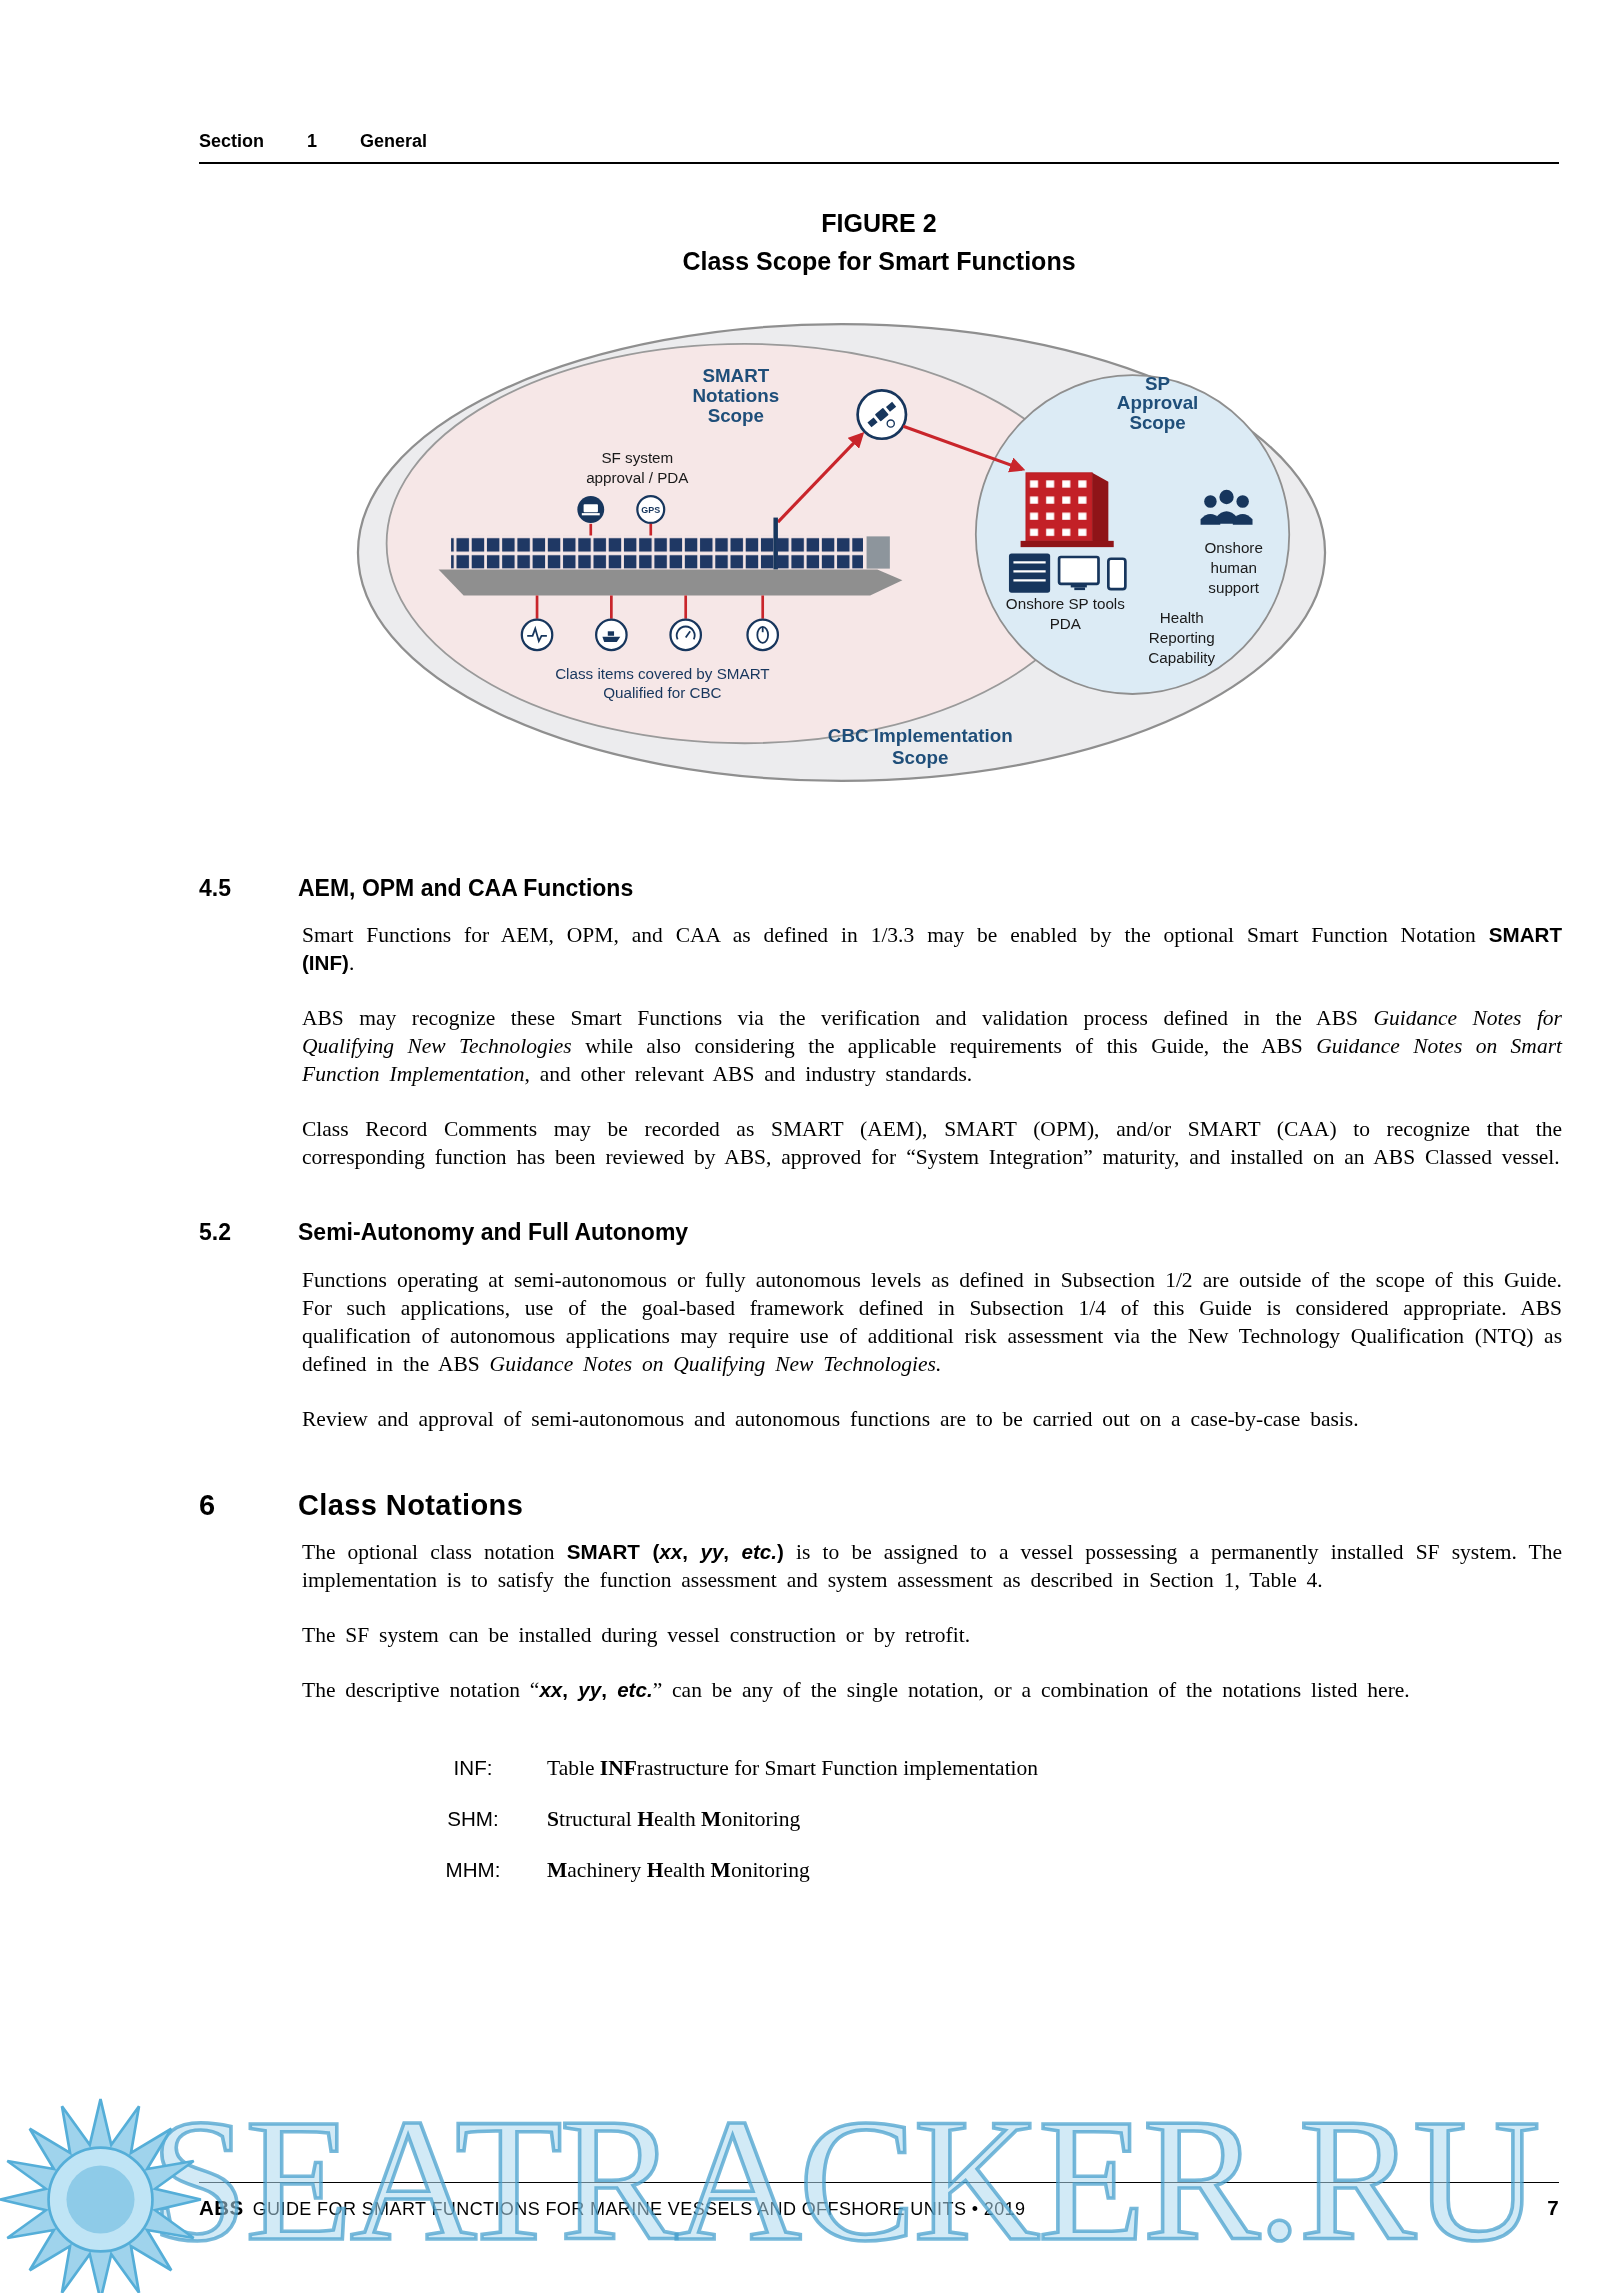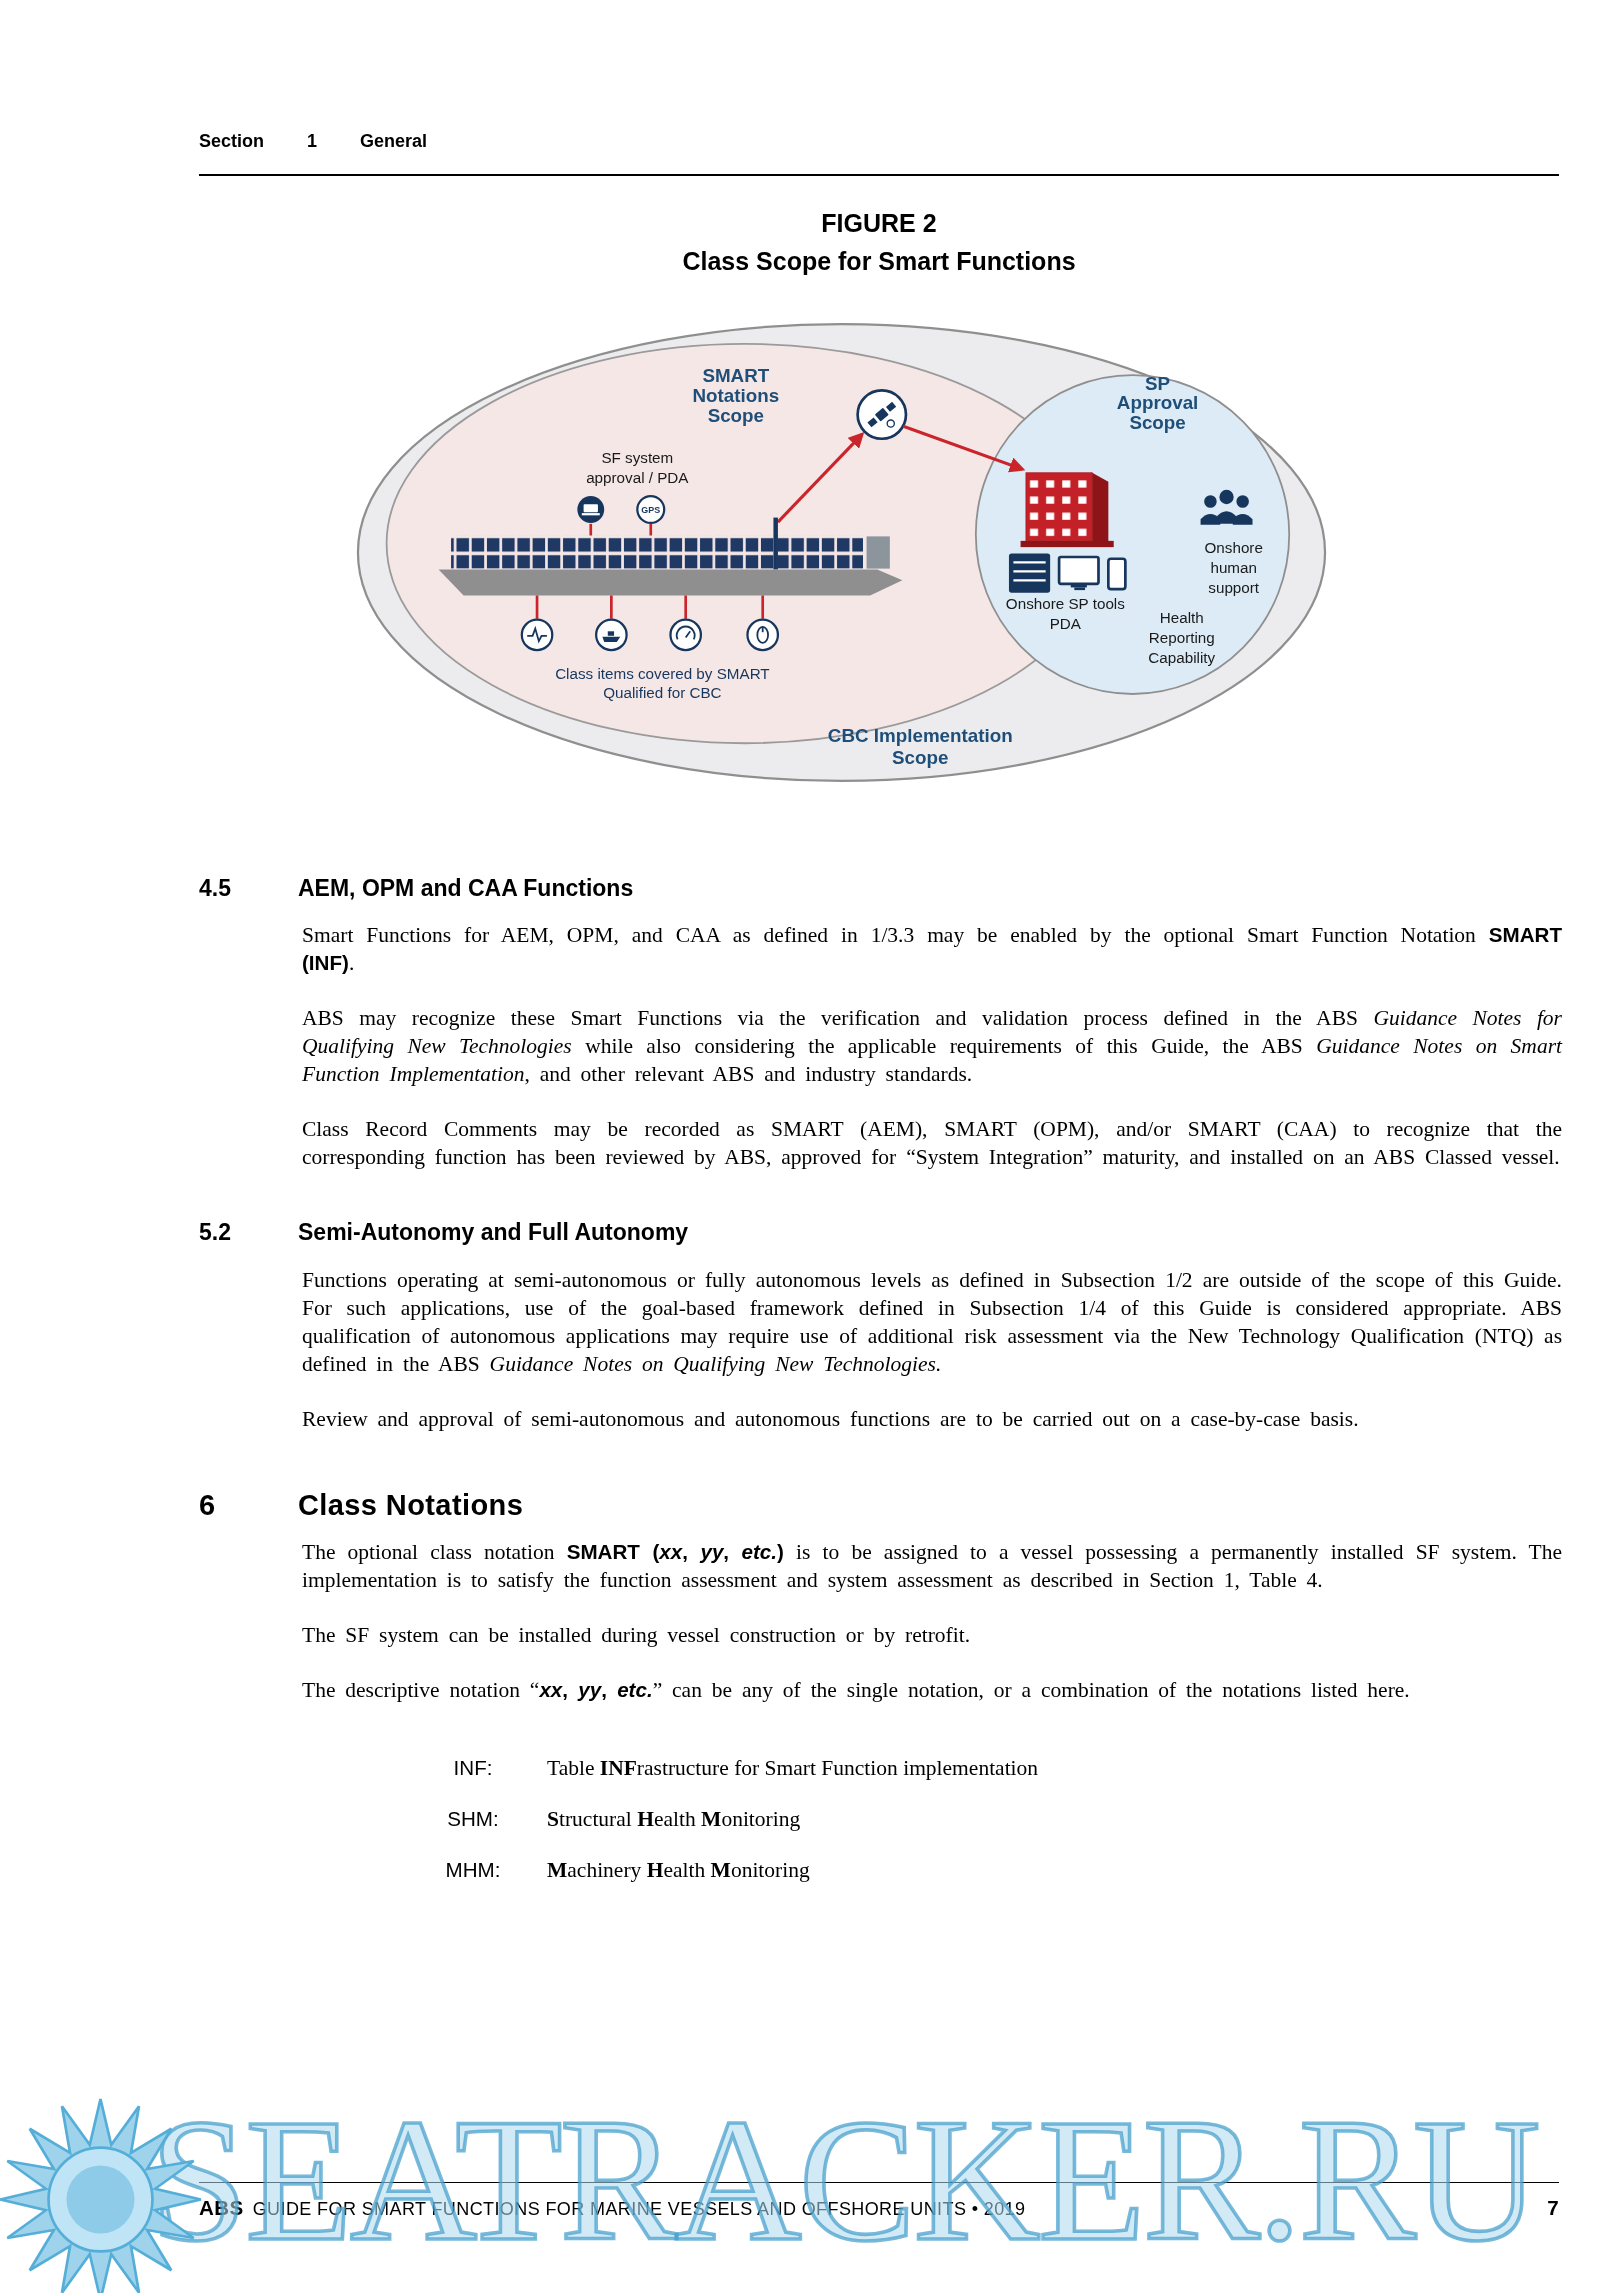--- a/index.html
+++ b/index.html
@@ -5,21 +5,21 @@
   * { margin:0; padding:0; box-sizing:border-box; }
   html,body { background:#ffffff; }
   body {
     width:1623px; height:2294px; position:relative; overflow:hidden;
     font-family:"Liberation Serif", serif; color:#000;
   }
   
   .header {
     position:absolute; left:199px; top:131px; width:1360px;
     font-family:"Liberation Sans", sans-serif; font-weight:bold; font-size:18px;
-    border-bottom:2.7px solid #000; padding-bottom:22px;
+    border-bottom:2.7px solid #000; padding-bottom:10px;
   }
   .header span { margin-right:38px; }
   
   .fig-title {
     position:absolute; left:199px; top:204px; width:1360px; text-align:center;
     font-family:"Liberation Sans", sans-serif; font-weight:bold; font-size:25px; line-height:38px;
   }
   
   .diagram { position:absolute; left:349px; top:315px; }
   .scope-t { font:bold 21px "Liberation Sans", sans-serif; fill:#1f4e79; text-anchor:middle; }

